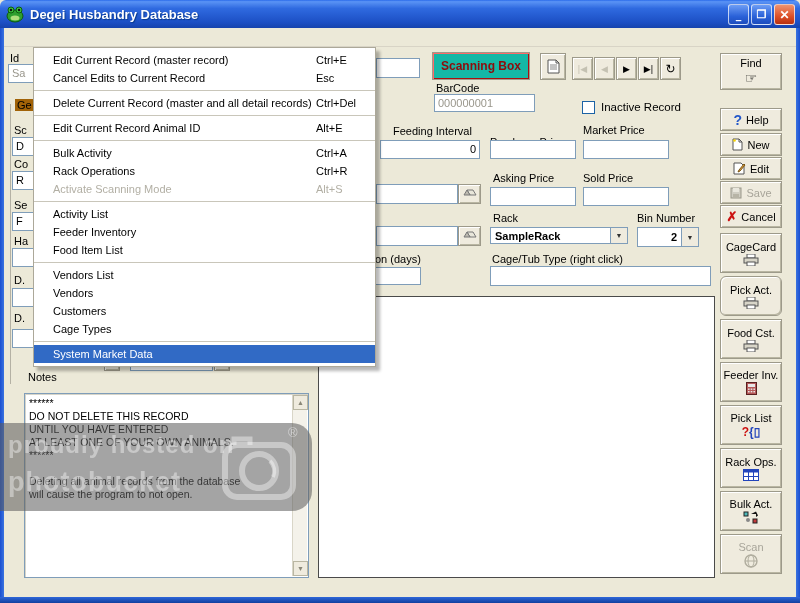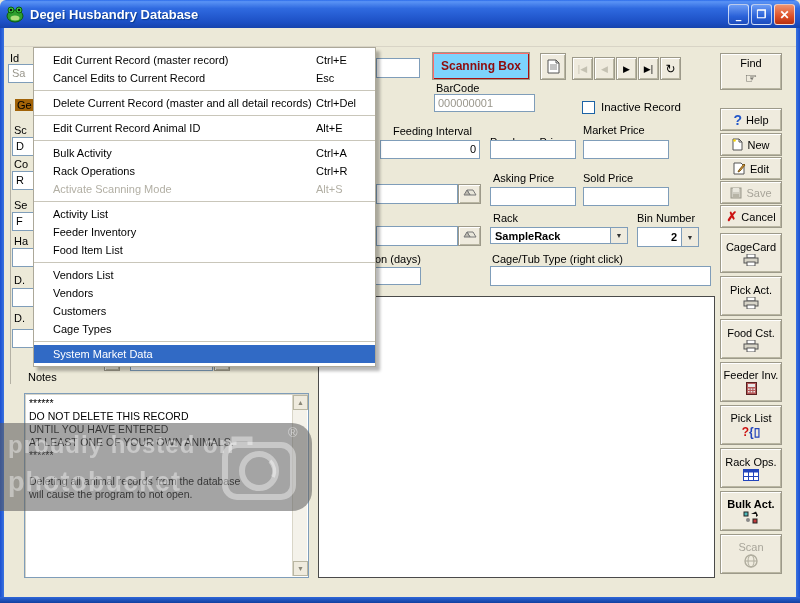--- a/index.html
+++ b/index.html
@@ -41,21 +41,21 @@
   .gray{color:#9a978c;}
   
   .btn3d{position:absolute;background:#EFEBDE;border:1px solid #9d9a8a;
     box-shadow:inset 1px 1px 0 #fff,inset -1px -1px 0 #b9b6a2;text-align:center;cursor:default;}
   .rb{left:720px;width:62px;display:flex;flex-direction:column;align-items:center;justify-content:center;gap:1px;}
   .rb.row{flex-direction:row;gap:4px;}
   .rb .dis-t{color:#a8a59a;}
   .navb{top:57px;width:21px;height:23px;font-size:9px;display:flex;align-items:center;justify-content:center;}
   .navb.off{color:#c4c1b2;}
   
-  .scanbox{position:absolute;left:432px;top:52px;width:98px;height:28px;background:#7dd3fc;
+  .scanbox{position:absolute;left:432px;top:52px;width:98px;height:28px;background:#14b8a6;
     border:1px solid #9d9a8a;box-shadow:inset 1px 1px 0 #ff6a6a,inset -1px -1px 0 #a80f0f;
     color:#8f0b0b;font-weight:bold;font-size:12px;display:flex;align-items:center;justify-content:center;}
   
   .chk{position:absolute;width:13px;height:13px;background:#fff;border:1px solid #1c63a5;}
   
   .combo{position:absolute;background:#fff;border:1px solid #7F9DB9;display:flex;align-items:center;}
   .combo .cv{flex:1;padding:0 4px;overflow:hidden;white-space:nowrap;}
   .combo .ca{width:17px;align-self:stretch;background:#EFEBDE;border-left:1px solid #7F9DB9;
     display:flex;align-items:center;justify-content:center;font-size:7px;color:#333;}
   
@@ -276,21 +276,21 @@
   </div>
 
   <div class="btn3d rb" style="top:233px;height:40px;">
     <span>CageCard</span>
     <svg class="icon" width="16" height="12" viewBox="0 0 16 12">
         <rect x="4" y="0" width="8" height="4" fill="#fff" stroke="#555"></rect>
         <rect x="1" y="4" width="14" height="5" fill="#d8d5c8" stroke="#555"></rect>
         <rect x="4" y="8" width="8" height="4" fill="#fff" stroke="#555"></rect>
       </svg>
   </div>
-  <div class="btn3d rb" style="top:276px;height:40px;">
+  <div class="btn3d rb" style="top:276px;height:40px;border-radius:6px;">
     <span>Pick Act.</span>
     <svg class="icon" width="16" height="12" viewBox="0 0 16 12">
         <rect x="4" y="0" width="8" height="4" fill="#fff" stroke="#555"></rect>
         <rect x="1" y="4" width="14" height="5" fill="#d8d5c8" stroke="#555"></rect>
         <rect x="4" y="8" width="8" height="4" fill="#fff" stroke="#555"></rect>
       </svg>
   </div>
   <div class="btn3d rb" style="top:319px;height:40px;">
     <span>Food Cst.</span>
     <svg class="icon" width="16" height="12" viewBox="0 0 16 12">
@@ -321,21 +321,21 @@
   <div class="btn3d rb" style="top:448px;height:40px;">
     <span>Rack Ops.</span>
     <svg class="icon" width="16" height="12" viewBox="0 0 16 12">
         <rect x="0.5" y="0.5" width="15" height="11" fill="#fff" stroke="#2244bb"></rect>
         <rect x="0.5" y="0.5" width="15" height="3" fill="#2244bb"></rect>
         <line x1="5.5" y1="3" x2="5.5" y2="12" stroke="#2244bb"></line>
         <line x1="10.5" y1="3" x2="10.5" y2="12" stroke="#2244bb"></line>
         <line x1="0" y1="7.5" x2="16" y2="7.5" stroke="#2244bb"></line>
       </svg>
   </div>
-  <div class="btn3d rb" style="top:491px;height:40px;font-weight:bold;">
+  <div class="btn3d rb" style="top:491px;height:40px;">
     <span>Bulk Act.</span>
     <svg class="icon" width="16" height="13" viewBox="0 0 16 13">
         <rect x="1" y="1" width="4" height="4" fill="#4db8b8" stroke="#222"></rect>
         <rect x="10" y="8" width="4" height="4" fill="#c23a3a" stroke="#222"></rect>
         <circle cx="5" cy="9" r="2" fill="#888"></circle>
         <path d="M8 3 l5 0 l0 3 l2 -1.5 l-2 -4 z" fill="#111"></path>
       </svg>
   </div>
   <div class="btn3d rb" style="top:534px;height:40px;">
     <span class="dis-t">Scan</span>

